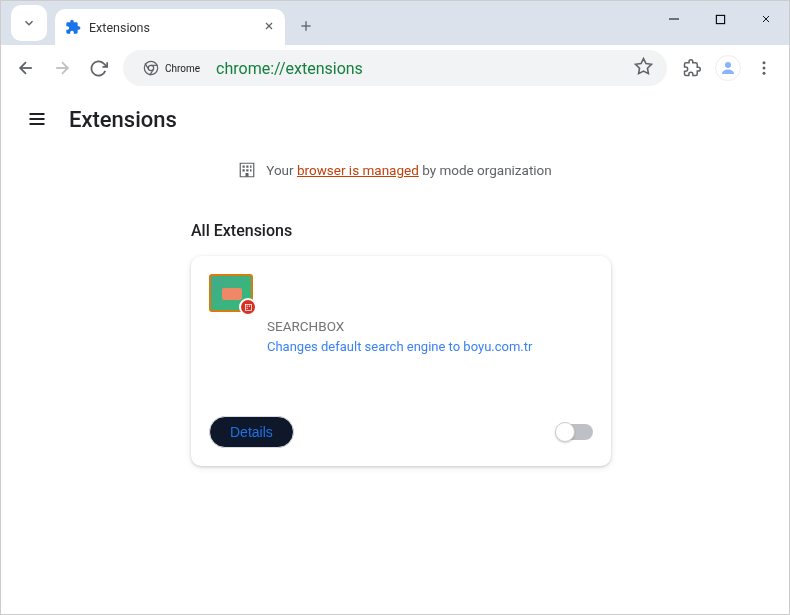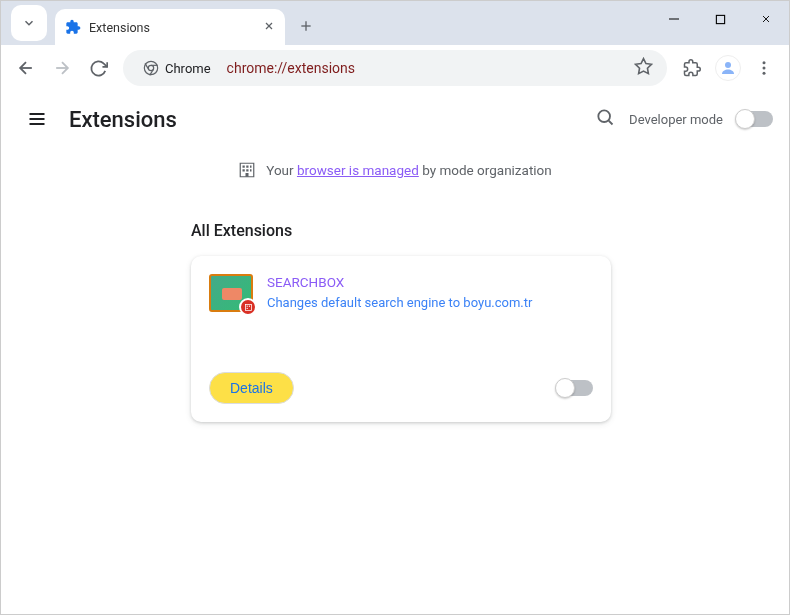--- a/index.html
+++ b/index.html
@@ -142,21 +142,21 @@
   .chrome-chip {
     display: flex;
     align-items: center;
     background: transparent;
     border-radius: 14px;
     padding: 2px 6px;
     margin-right: 10px;
     color: #202124;
   }
   .chrome-chip svg { margin-right: 6px; }
-  .omni-text { color: #7f1d1d; font-size: 14px; }
+  .omni-text { color: #15803d; font-size: 16px; }
   .omni-right { margin-left: auto; display: flex; align-items: center; gap: 8px; }
   .ricons { display: flex; align-items: center; gap: 2px; }
   .avtr {
     width: 26px;
     height: 26px;
     border-radius: 50%;
     border: 1px solid #eee;
     display: flex;
     align-items: center;
     justify-content: center;
@@ -221,21 +221,21 @@
   
   .managed {
     display: flex;
     align-items: center;
     justify-content: center;
     padding: 14px 0 20px;
     font-size: 13.5px;
     color: #5f6368;
     gap: 10px;
   }
-  .managed a { color: #8b5cf6; text-decoration: underline; }
+  .managed a { color: #c2410c; text-decoration: underline; }
   
   .content {
     padding: 0 0 0 0;
   }
   .section-title {
     font-size: 16px;
     color: #202124;
     font-weight: 500;
     margin: 22px 0 16px 190px;
   }
@@ -279,36 +279,37 @@
     height: 18px;
     background: #d93025;
     border-radius: 50%;
     border: 2px solid #fff;
     display: flex;
     align-items: center;
     justify-content: center;
   }
   .ext-name {
     font-size: 13.5px;
-    color: #8b5cf6;
+    color: #737373;
     margin-bottom: 4px;
+    margin-top: 44px;
   }
   .ext-desc {
     font-size: 13px;
     color: #3b82f6;
     line-height: 1.4;
   }
   .card-bottom {
     display: flex;
     align-items: center;
     margin-top: 60px;
   }
   .details-btn {
     border: 1px solid #dadce0;
-    background: #fde047;
+    background: #0f172a;
     color: #1a73e8;
     font-size: 14px;
     padding: 7px 20px;
     border-radius: 18px;
     cursor: pointer;
   }
   .card .toggle { margin-left: auto; }
 </style>
 </head>
 <body>
@@ -385,21 +386,21 @@
   </div>
   <div class="omnibox">
     <span class="chrome-chip">
       <svg width="16" height="16" viewBox="0 0 24 24">
           <circle cx="12" cy="12" r="10" fill="none" stroke="#5f6368" stroke-width="1.8"></circle>
           <circle cx="12" cy="12" r="4" fill="none" stroke="#5f6368" stroke-width="1.8"></circle>
           <line x1="12" y1="8" x2="22" y2="8" stroke="#5f6368" stroke-width="1.8"></line>
           <line x1="8.5" y1="14" x2="3" y2="5" stroke="#5f6368" stroke-width="1.8"></line>
           <line x1="15.5" y1="14" x2="10" y2="23" stroke="#5f6368" stroke-width="1.8"></line>
         </svg>
-      <span style="font-size:13px;color:#202124">Chrome</span>
+      <span style="font-size:10px;color:#202124">Chrome</span>
     </span>
     <span class="omni-text">chrome://extensions</span>
     <span class="omni-right">
       <span>
         <svg width="19" height="19" viewBox="0 0 24 24" fill="none" stroke="#5f6368" stroke-width="2">
             <polygon points="12 2 15.09 8.26 22 9.27 17 14.14 18.18 21.02 12 17.77 5.82 21.02 7 14.14 2 9.27 8.91 8.26 12 2"></polygon>
           </svg>
       </span>
     </span>
   </div>
@@ -430,30 +431,20 @@
 <div class="page">
   <div class="pg-header">
     <div class="hamb">
       <svg width="20" height="20" viewBox="0 0 24 24" fill="none" stroke="#202124" stroke-width="2.4">
           <line x1="3" y1="6" x2="21" y2="6"></line>
           <line x1="3" y1="12" x2="21" y2="12"></line>
           <line x1="3" y1="18" x2="21" y2="18"></line>
         </svg>
     </div>
     <div class="pg-title">Extensions</div>
-    <div class="hdr-right">
-      <span>
-        <svg width="20" height="20" viewBox="0 0 24 24" fill="none" stroke="#5f6368" stroke-width="2.2">
-            <circle cx="11" cy="11" r="7"></circle>
-            <line x1="21" y1="21" x2="16.5" y2="16.5"></line>
-          </svg>
-      </span>
-      <span class="devmode">Developer mode</span>
-      <span class="toggle"></span>
-    </div>
   </div>
 
   <div class="managed">
     <svg width="18" height="18" viewBox="0 0 24 24" fill="#5f6368">
         <path d="M3 3h18v18H3z" fill="none" stroke="#5f6368" stroke-width="1.6"></path>
         <rect x="6" y="6" width="3" height="3" fill="#5f6368"></rect>
         <rect x="11" y="6" width="3" height="3" fill="#5f6368"></rect>
         <rect x="16" y="6" width="2" height="3" fill="#5f6368"></rect>
         <rect x="6" y="11" width="3" height="3" fill="#5f6368"></rect>
         <rect x="11" y="11" width="3" height="3" fill="#5f6368"></rect>

